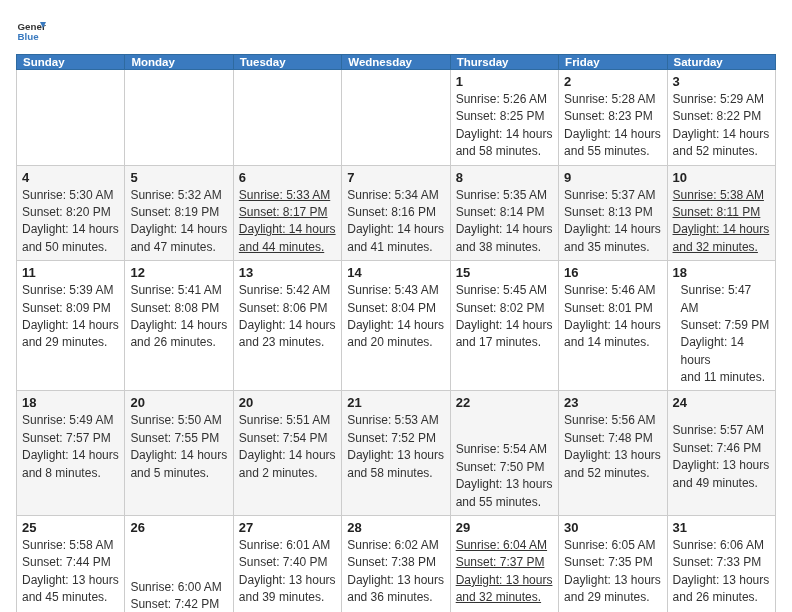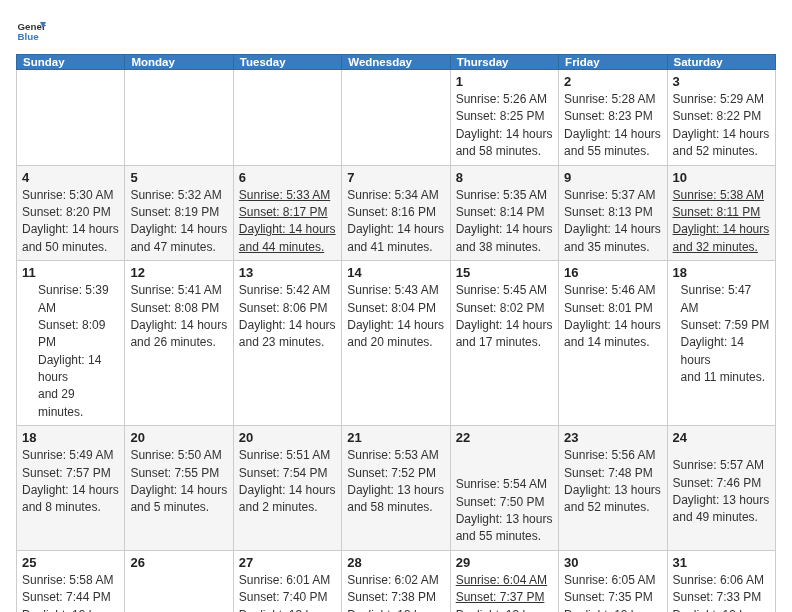--- a/index.html
+++ b/index.html
@@ -181,21 +181,21 @@
           <span class="day-num">10</span>
           <div class="day-info" style="white-space: pre-line; text-decoration: underline;">Sunrise: 5:38 AM
 Sunset: 8:11 PM
 Daylight: 14 hours
 and 32 minutes.</div>
         </td>
       </tr>
       <tr>
         <td>
           <span class="day-num">11</span>
-          <div class="day-info" style="white-space: pre-line; margin-left: 16px;">Sunrise: 5:39 AM
+          <div class="day-info" style="white-space: pre-line;">Sunrise: 5:39 AM
 Sunset: 8:09 PM
 Daylight: 14 hours
 and 29 minutes.</div>
         </td>
         <td>
           <span class="day-num">12</span>
           <div class="day-info" style="white-space: pre-line;">Sunrise: 5:41 AM
 Sunset: 8:08 PM
 Daylight: 14 hours
 and 26 minutes.</div>

